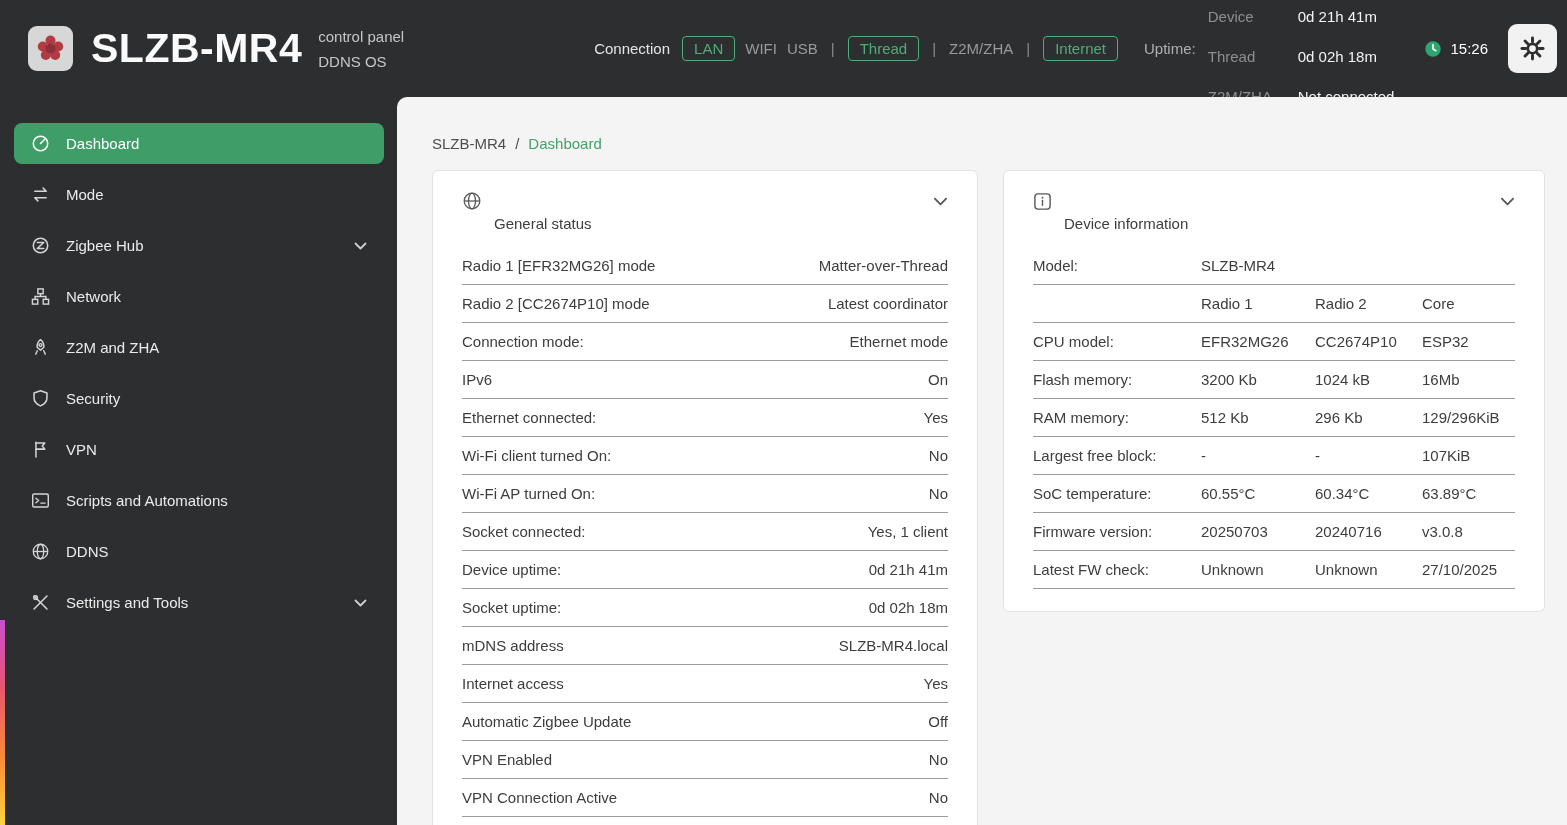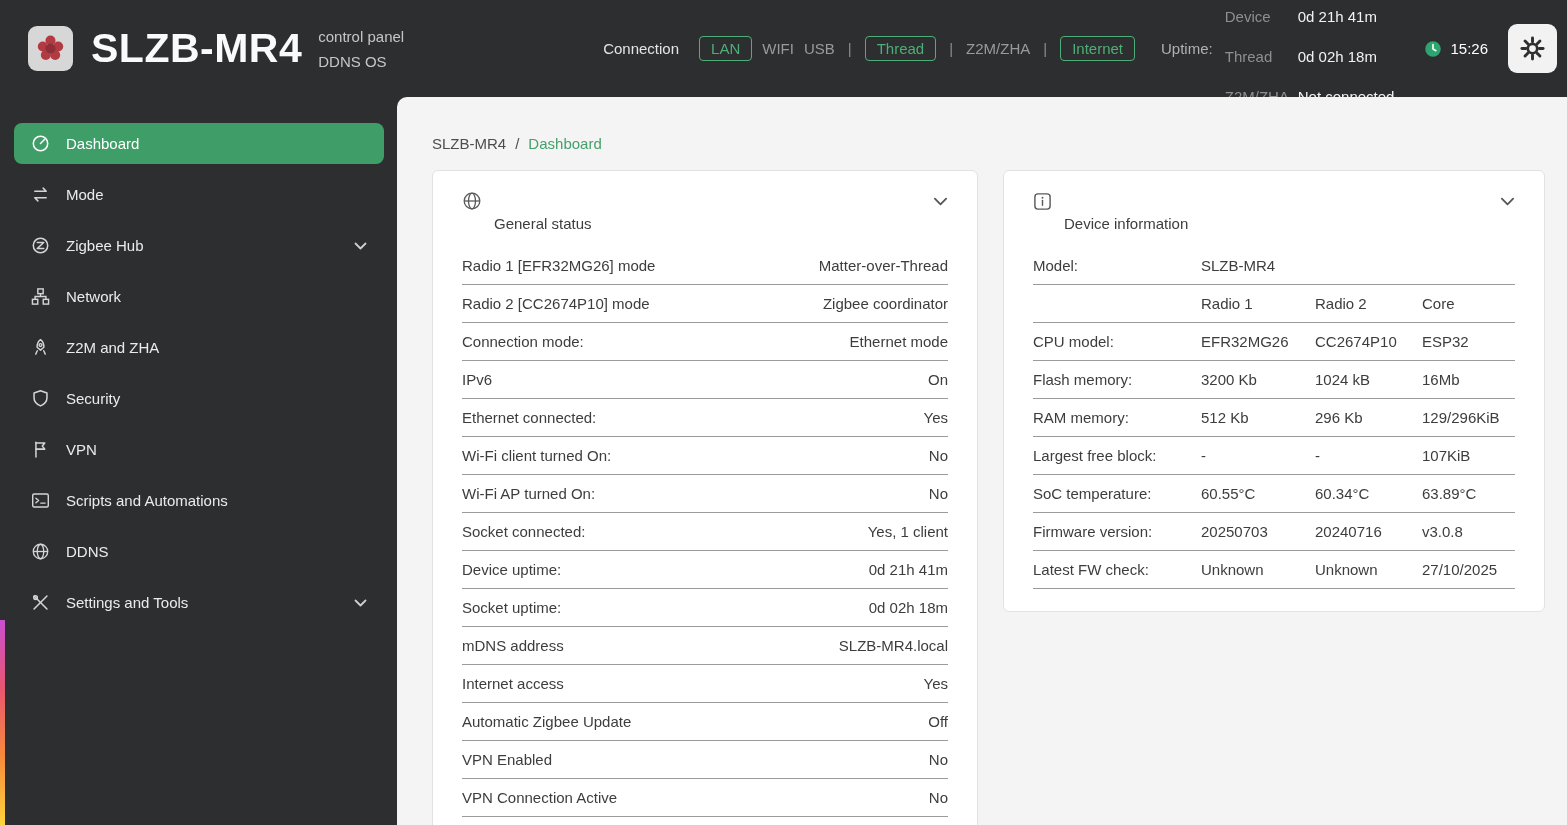--- a/index.html
+++ b/index.html
@@ -8,28 +8,28 @@
   .app { position:relative; width:1567px; height:825px; }
 
   
   .topbar { position:absolute; top:0; left:0; right:0; height:97px; background:#2c2e30;
             display:flex; align-items:center; padding:0 10px 0 28px; }
   .logo { width:45px; height:45px; flex:none; display:flex; }
   .brand { display:flex; align-items:center; }
   .brand h1 { font-size:41px; font-weight:700; color:#fafafa; letter-spacing:.5px; margin-left:18px; }
   .brand-sub { margin-left:16px; font-size:15px; color:#c6c6c6; line-height:25px; }
   .conn { display:flex; align-items:center; gap:10px; margin-left:auto; font-size:15px; white-space:nowrap; }
-  .conn-label { color:#e4e4e4; margin-right:10px; }
+  .conn-label { color:#e4e4e4; margin-right:2px; }
   .badge { border:1px solid #4fae77; color:#4fae77; border-radius:4px; padding:3px 11px; }
   .plain { color:#9a9a9a; }
   .sep { color:#8a8a8a; margin:0 3px; }
   .uptime { display:flex; align-items:center; gap:12px; margin-left:26px; }
   .uptime-label { color:#b0b0b0; font-size:15px; }
   .uptime-rows { font-size:15px; line-height:24px; }
-  .u-row { display:flex; gap:1px;margin-top:16px; }
+  .u-row { display:flex; gap:18px;margin-top:16px; }
   .u-name { color:#8f8f8f; width:72px; }
   .u-val { color:#f2f2f2; }
   .clock { margin-left:30px; display:flex; align-items:center; gap:8px; color:#ffffff; font-size:15px; }
   .gear-btn { margin-left:20px; width:49px; height:49px; border-radius:9px; background:#f2f2f2;
               border:none; display:flex; align-items:center; justify-content:center; cursor:pointer; flex:none; }
 
   
   .sidebar { position:absolute; top:97px; left:0; bottom:0; width:397px; background:#2c2e30;
              padding:26px 13px 0 14px; }
   .nav-item { height:41px; margin-bottom:10px; border-radius:8px; padding:0 17px;
@@ -295,21 +295,21 @@
               </svg>
           </span>
         </div>
         <div class="rows">
           <div class="row">
               <span class="r-label">Radio 1 [EFR32MG26] mode</span>
               <span class="r-value">Matter-over-Thread</span>
             </div>
           <div class="row">
               <span class="r-label">Radio 2 [CC2674P10] mode</span>
-              <span class="r-value">Zigbee coordinator</span>
+              <span class="r-value">Latest coordinator</span>
             </div>
           <div class="row">
               <span class="r-label">Connection mode:</span>
               <span class="r-value">Ethernet mode</span>
             </div>
           <div class="row">
               <span class="r-label">IPv6</span>
               <span class="r-value">On</span>
             </div>
           <div class="row">

